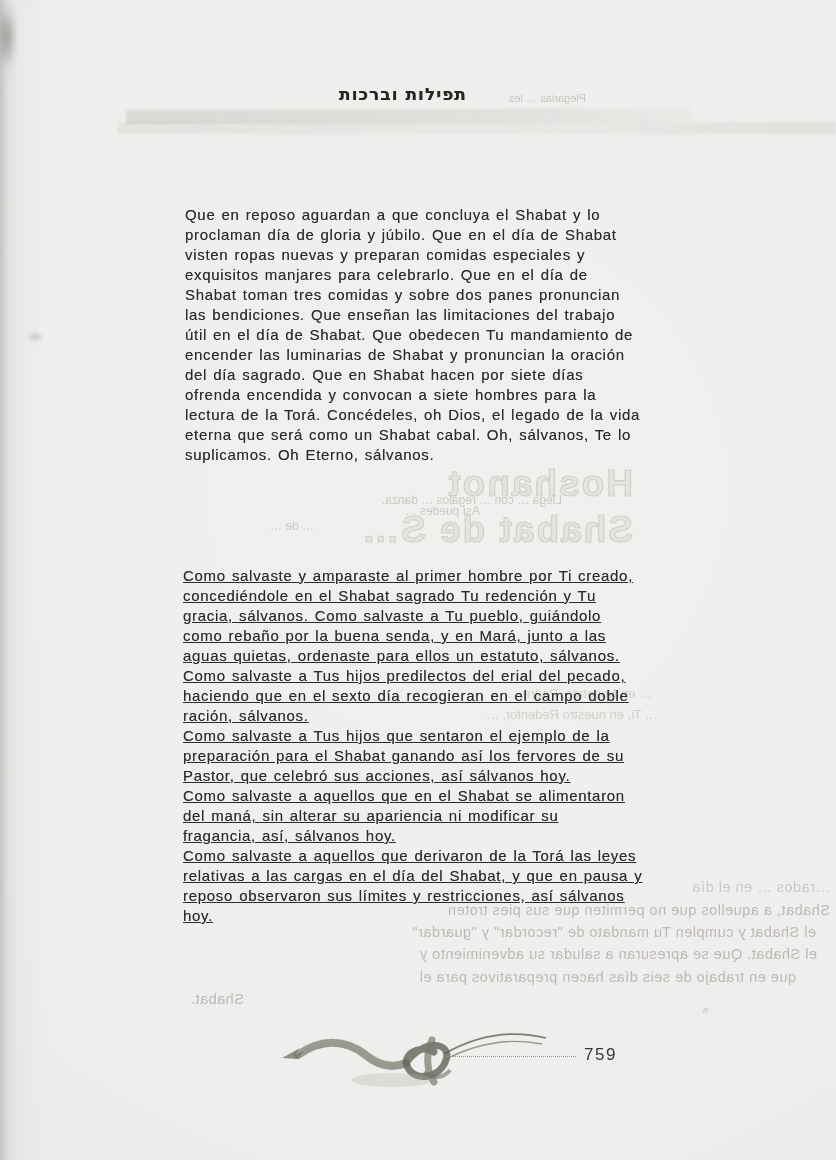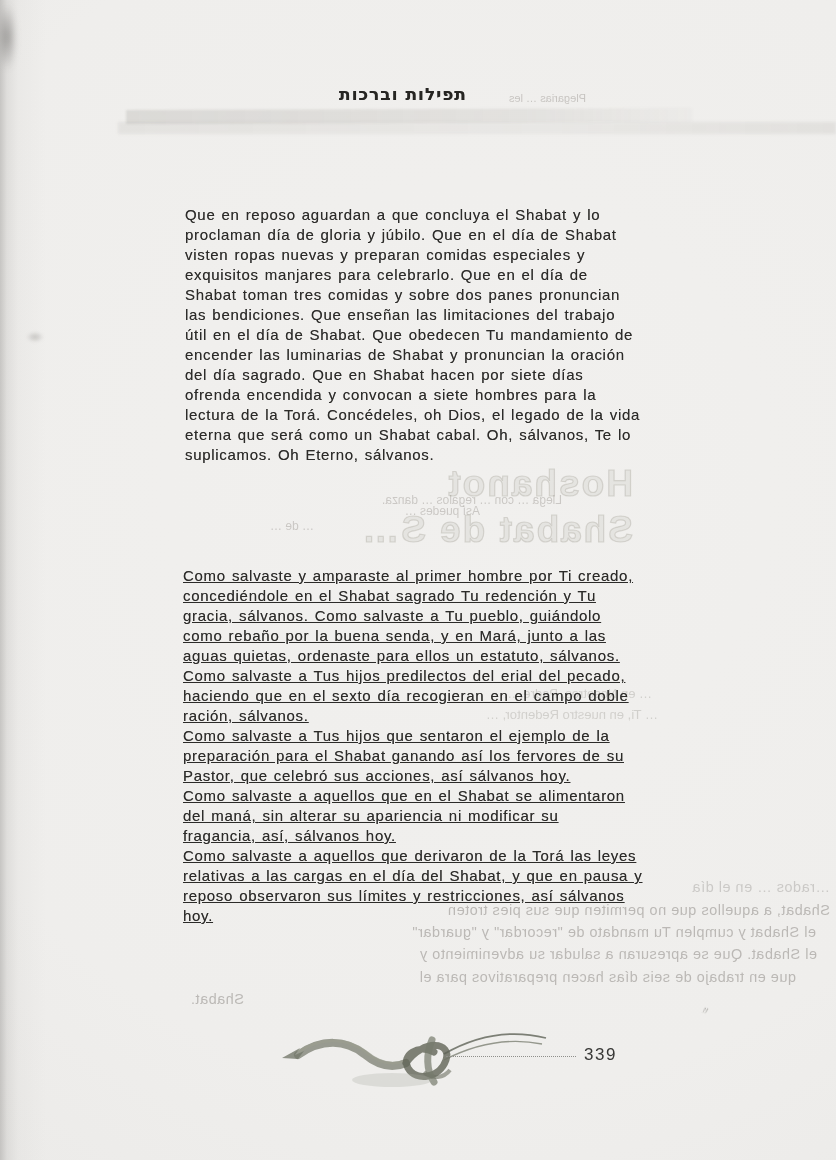--- a/index.html
+++ b/index.html
@@ -165,15 +165,15 @@
 
     <path d="M158 12 C 152 26, 152 42, 160 54" fill="none" stroke="#767a6c" stroke-width="7" opacity="0.7" stroke-linecap="round"></path>
 
     <path d="M170 26 C 205 6, 240 2, 272 10" fill="none" stroke="#5f6357" stroke-width="1.8" opacity="0.8"></path>
     <path d="M170 32 C 205 14, 238 10, 268 16" fill="none" stroke="#6e7264" stroke-width="1.4" opacity="0.7"></path>
 
     <ellipse cx="118" cy="52" rx="40" ry="7" fill="#a9aca0" opacity="0.28"></ellipse>
   </svg>
 
   <div class="dotted-rule"></div>
-  <div class="page-number">339</div>
+  <div class="page-number">759</div>
 
 </div>
 
 </body></html>

